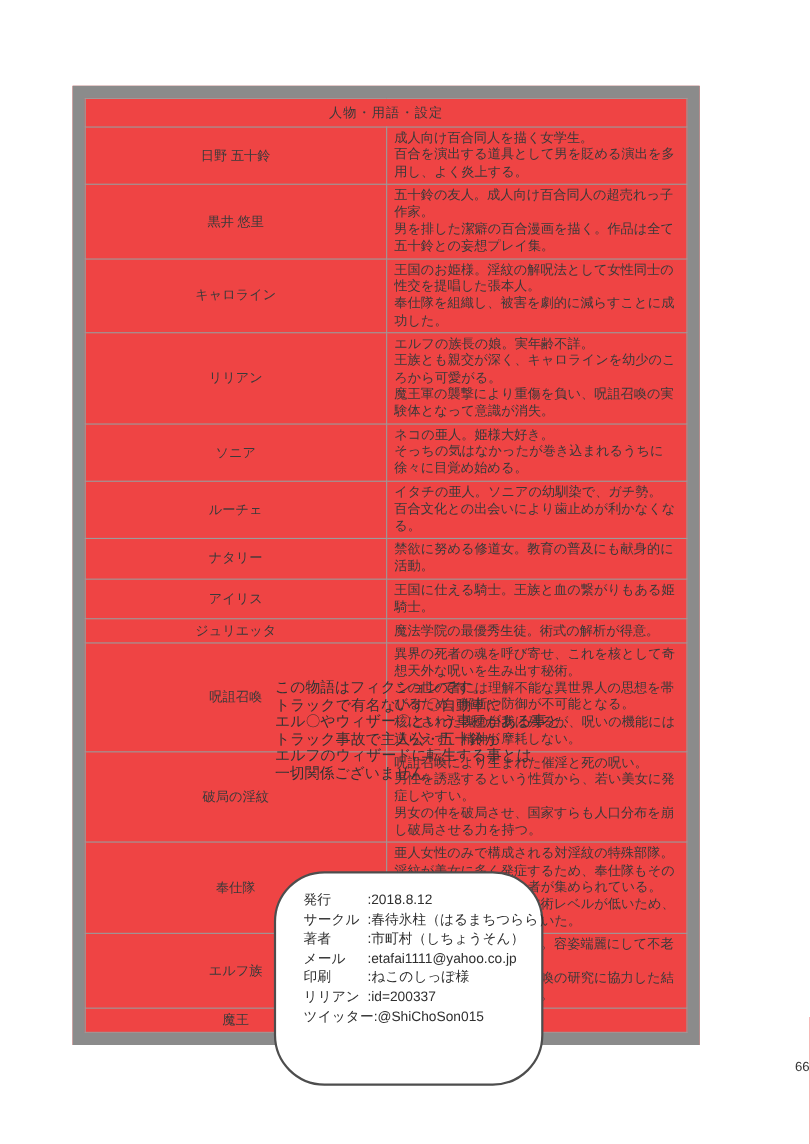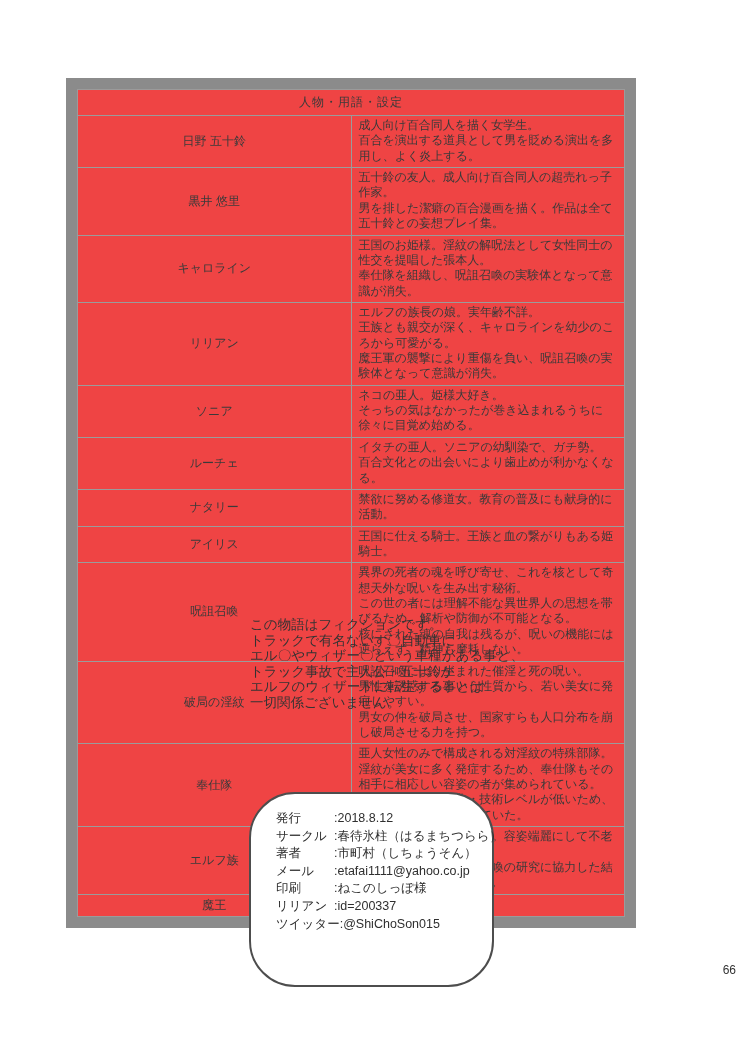--- a/index.html
+++ b/index.html
@@ -103,21 +103,21 @@
 百合を演出する道具として男を貶める演出を多用し、よく炎上する。</td>
       </tr>
       <tr>
         <td class="term-cell">黒井 悠里</td>
         <td class="desc-cell">五十鈴の友人。成人向け百合同人の超売れっ子作家。
 男を排した潔癖の百合漫画を描く。作品は全て五十鈴との妄想プレイ集。</td>
       </tr>
       <tr>
         <td class="term-cell">キャロライン</td>
         <td class="desc-cell">王国のお姫様。淫紋の解呪法として女性同士の性交を提唱した張本人。
-奉仕隊を組織し、呪詛召喚の実験体となって意識が消失。</td>
+奉仕隊を組織し、被害を劇的に減らすことに成功した。</td>
       </tr>
       <tr>
         <td class="term-cell">リリアン</td>
         <td class="desc-cell">エルフの族長の娘。実年齢不詳。
 王族とも親交が深く、キャロラインを幼少のころから可愛がる。
 魔王軍の襲撃により重傷を負い、呪詛召喚の実験体となって意識が消失。</td>
       </tr>
       <tr>
         <td class="term-cell">ソニア</td>
         <td class="desc-cell">ネコの亜人。姫様大好き。
@@ -128,20 +128,24 @@
         <td class="desc-cell">イタチの亜人。ソニアの幼馴染で、ガチ勢。
 百合文化との出会いにより歯止めが利かなくなる。</td>
       </tr>
       <tr>
         <td class="term-cell">ナタリー</td>
         <td class="desc-cell">禁欲に努める修道女。教育の普及にも献身的に活動。</td>
       </tr>
       <tr>
         <td class="term-cell">アイリス</td>
         <td class="desc-cell">王国に仕える騎士。王族と血の繋がりもある姫騎士。</td>
+      </tr>
+      <tr>
+        <td class="term-cell">ジュリエッタ</td>
+        <td class="desc-cell">魔法学院の最優秀生徒。術式の解析が得意。</td>
       </tr>
       <tr>
         <td class="term-cell">呪詛召喚</td>
         <td class="desc-cell">異界の死者の魂を呼び寄せ、これを核として奇想天外な呪いを生み出す秘術。
 この世の者には理解不能な異世界人の思想を帯びるため、解析や防御が不可能となる。
 核にされた魂の自我は残るが、呪いの機能には逆らえず、精神も摩耗しない。</td>
       </tr>
       <tr>
         <td class="term-cell">破局の淫紋</td>
         <td class="desc-cell">呪詛召喚により生まれた催淫と死の呪い。

